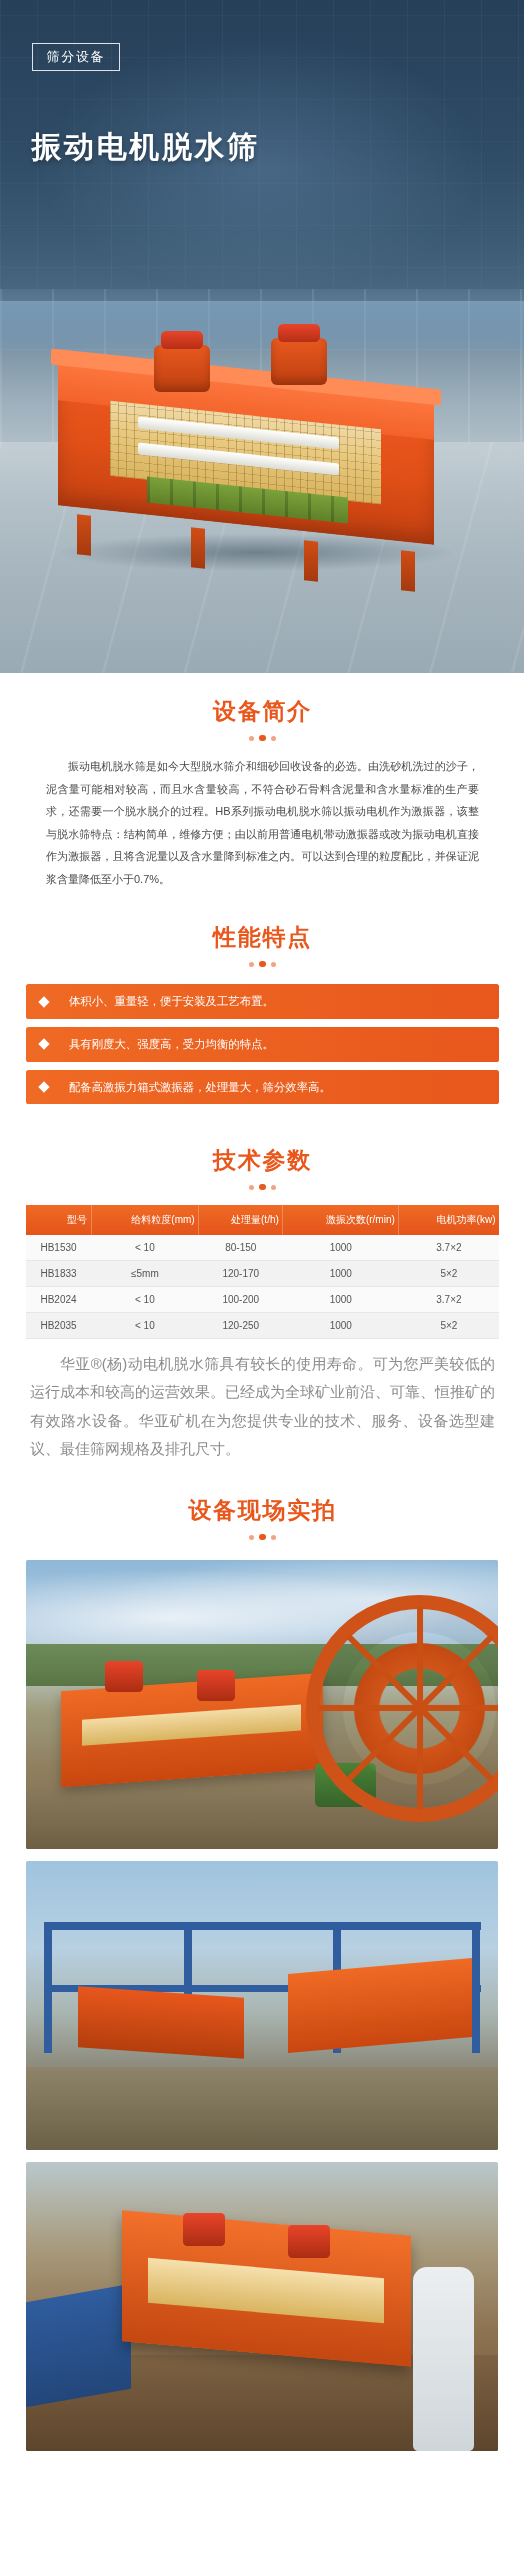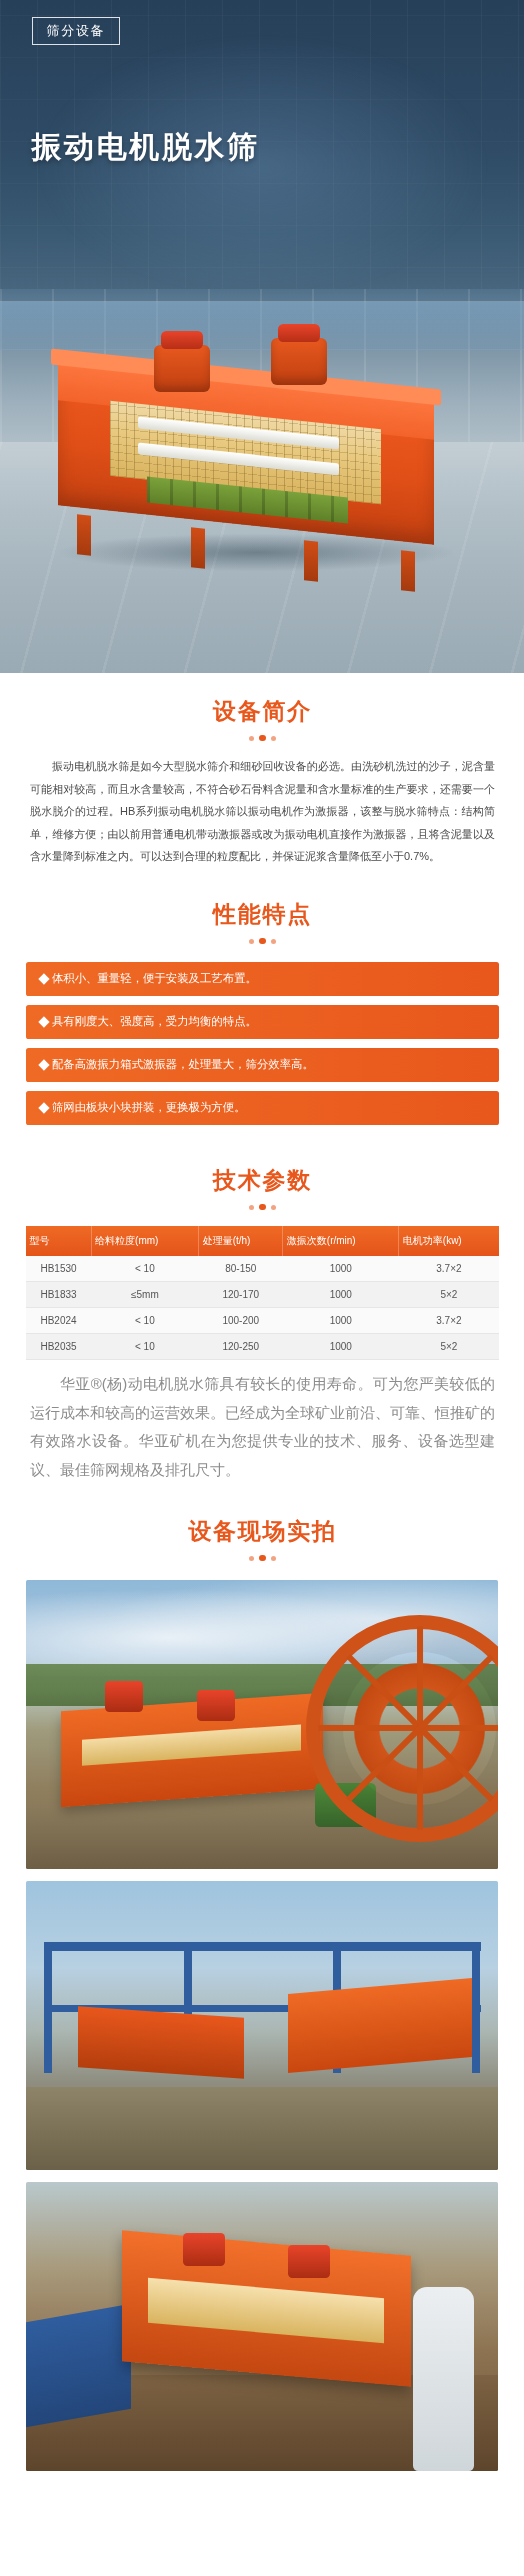--- a/index.html
+++ b/index.html
@@ -57,21 +57,21 @@
     position:absolute; top:442px; left:0; width:525px; height:232px;
     background: linear-gradient(180deg,#c3ced4 0%, #b2bfc7 30%, #a5b4bd 60%, #9aaab4 100%);
   }
   .hero-floor:before{
     content:""; position:absolute; inset:0;
     background: repeating-linear-gradient(105deg, rgba(255,255,255,0.18) 0px, rgba(255,255,255,0.18) 2.6px, transparent 2.6px, transparent 79px);
     opacity:.5;
   }
 
   .badge {
-    position: absolute; left: 31.5px; top: 17px;
+    position: absolute; left: 31.5px; top: 43px;
     border: 1.3px solid rgba(255,255,255,0.85);
     color: #fff; font-size: 13px; letter-spacing: 1.7px;
     padding: 6.1px 14px 7px;
     line-height: 1;
   }
   .hero-title {
     position: absolute; left: 31.5px; top: 73px;
     color: #fff; font-size: 35px; font-weight: bold; letter-spacing: 1.7px;
     text-shadow: 0 1.7px 5.2px rgba(0,0,0,.35);
   }
@@ -140,43 +140,43 @@
 
   
   .sec { padding: 23px 0 8.7px; }
   .sec-title {
     text-align:center; color:#e8571c; font-size: 23px; font-weight: bold; letter-spacing: 1.7px;
   }
   .dots { text-align:center; margin: 7.9px 0 14px; line-height:0; }
   .dots i { display:inline-block; width:5.2px; height:5.2px; border-radius:50%; background:#e8571c; margin:0 2.6px; opacity:.55; }
   .dots i.mid { opacity:1; width:6.1px; height:6.1px; }
 
-  .intro { padding: 0 30px; }
+  .intro { padding: 0 46px; }
   .intro p {
     font-size: 11px; line-height: 2.05; color: #4a4a4a; text-align: justify; text-indent: 2em;
   }
 
   
   .features { padding: 3.5px 26px 0; }
   .feat {
-    display:flex; align-items:center; gap:4px;
+    display:flex; align-items:center; gap:21px;
     background: linear-gradient(90deg,#ef6a24 0%, #e8571c 100%);
     color:#fff; font-size:11.4px; padding: 9.6px 14px; margin-bottom: 8.7px;
     border-radius: 2.6px;
   }
   .feat .dia {
     width:7.9px; height:7.9px; background:#fff; transform: rotate(45deg); flex: 0 0 7.9px;
   }
 
   
   .table-wrap { padding: 1.7px 26px 0; }
   table { width: 100%; border-collapse: collapse; font-size: 10px; }
   thead th {
     background: linear-gradient(180deg,#ef6a24,#e4541a);
-    color:#fff; font-weight: normal; padding: 7.9px 3.5px; text-align:left;
+    color:#fff; font-weight: normal; padding: 7.9px 3.5px; text-align:right;
     border-right: 0.9px solid rgba(255,255,255,.25);
   }
   thead th:last-child { border-right: none; }
   tbody td {
     padding: 7px 3.5px; text-align:center; color:#555;
     border-bottom: 0.9px solid #e6e6e6;
   }
   tbody tr:nth-child(odd) td { background:#fafafa; }
   tbody tr:nth-child(even) td { background:#f2f2f2; }
 
@@ -281,24 +281,20 @@
           <span>体积小、重量轻，便于安装及工艺布置。</span>
         </div>
       <div class="feat">
           <span class="dia"></span>
           <span>具有刚度大、强度高，受力均衡的特点。</span>
         </div>
       <div class="feat">
           <span class="dia"></span>
           <span>配备高激振力箱式激振器，处理量大，筛分效率高。</span>
         </div>
-      <div class="feat">
-          <span class="dia"></span>
-          <span>筛网由板块小块拼装，更换极为方便。</span>
-        </div>
     </div>
   </div>
 
   <div class="sec">
     <div class="sec-title">技术参数</div>
     <div class="dots"><i></i><i class="mid"></i><i></i></div>
     <div class="table-wrap">
       <table>
         <thead>
           <tr>

